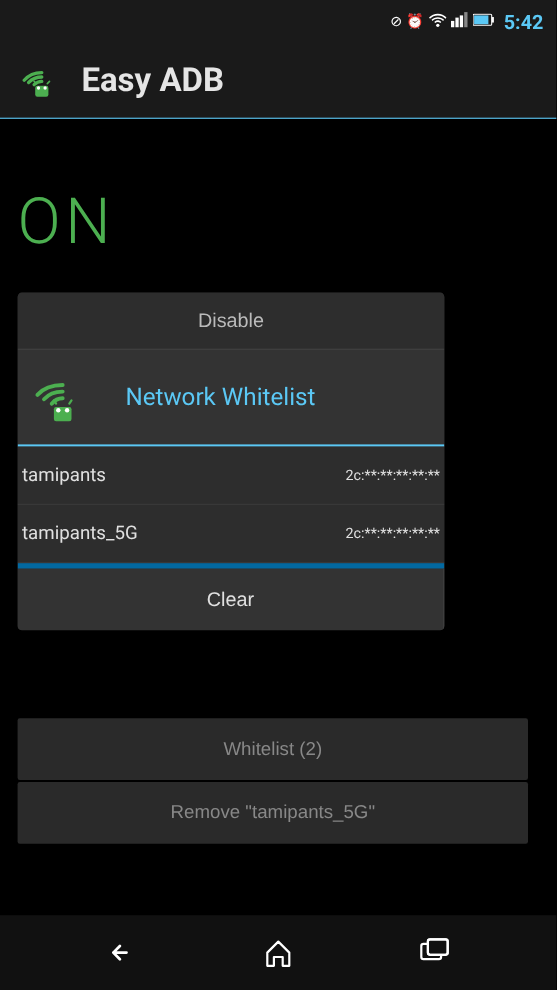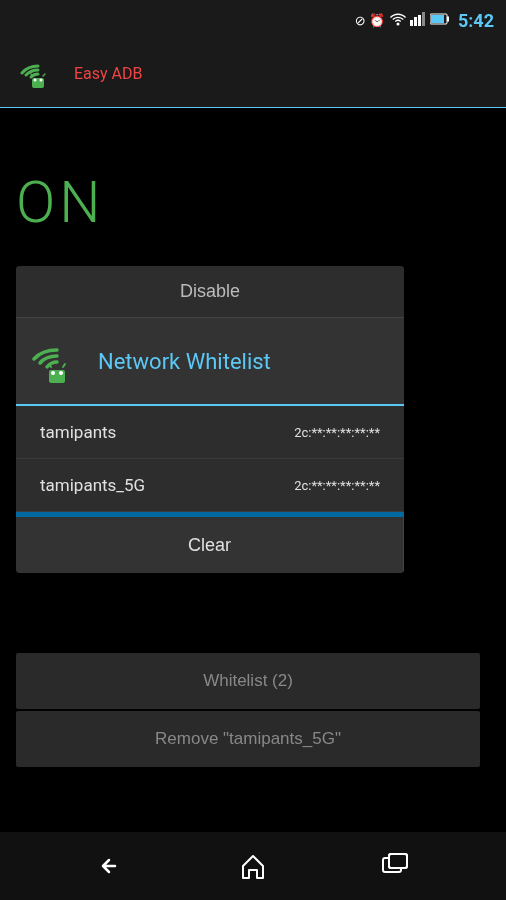--- a/index.html
+++ b/index.html
@@ -58,23 +58,23 @@
       width: 44px;
       height: 44px;
       display: flex;
       flex-direction: column;
       align-items: center;
       justify-content: center;
       margin-right: 14px;
     }
 
     .app-title {
-      color: #ef4444;
-      font-size: 16px;
-      font-weight: 400;
+      color: #e5e5e5;
+      font-size: 30px;
+      font-weight: 700;
     }
 
     
     .main-content {
       width: 100%;
       padding: 20px 16px;
       display: flex;
       flex-direction: column;
       align-items: flex-start;
     }
@@ -105,21 +105,21 @@
       border: none;
       cursor: pointer;
       border-bottom: 1px solid #444;
     }
 
     .dialog-header {
       background: #333;
       padding: 18px 16px;
       display: flex;
       align-items: center;
-      gap: 16px;
+      gap: 32px;
       border-bottom: 2px solid #5bc8f5;
     }
 
     .header-icon {
       display: flex;
       flex-direction: column;
       align-items: center;
     }
 
     .dialog-title {
@@ -129,21 +129,21 @@
     }
 
     .network-list {
       background: #2d2d2d;
     }
 
     .network-row {
       display: flex;
       justify-content: space-between;
       align-items: center;
-      padding: 16px 24px;
+      padding: 16px 4px;
       border-bottom: 1px solid #3a3a3a;
     }
 
     .network-name {
       color: #e0e0e0;
       font-size: 17px;
     }
 
     .network-mac {
       color: #e0e0e0;

